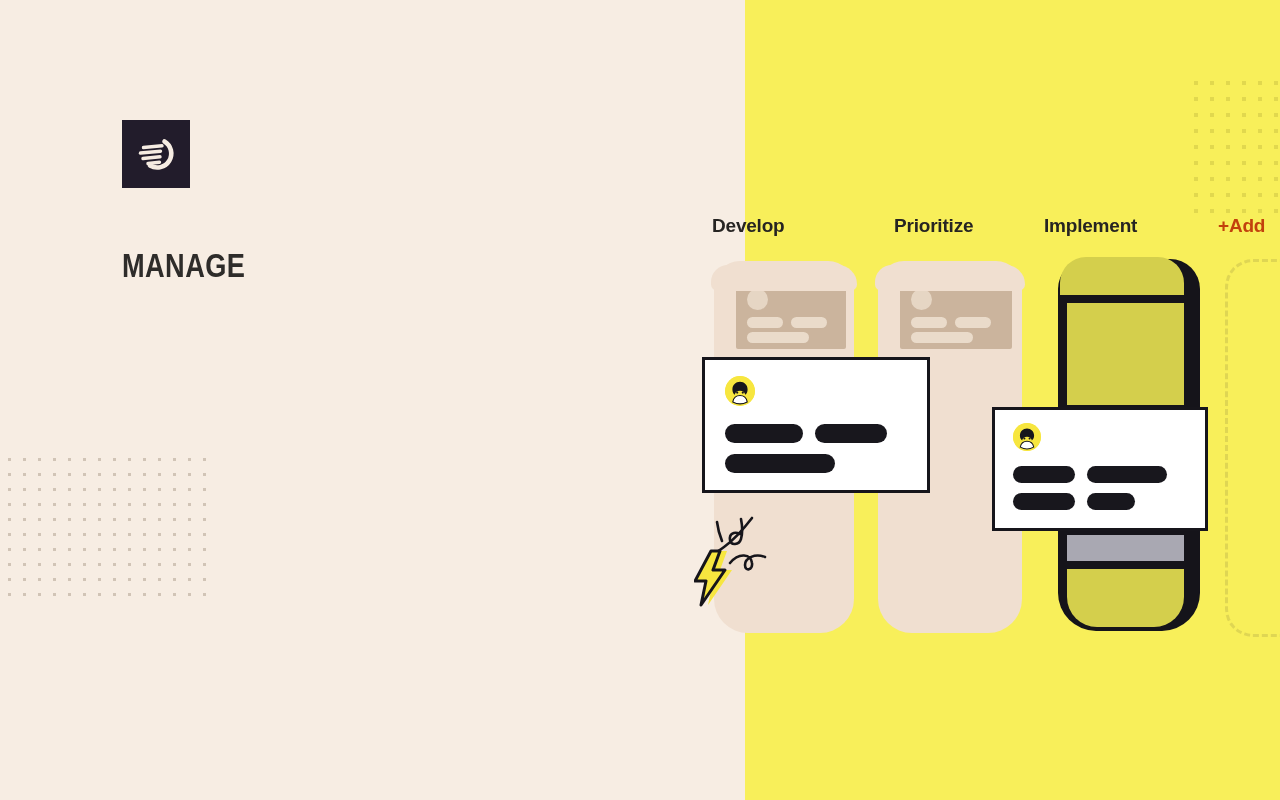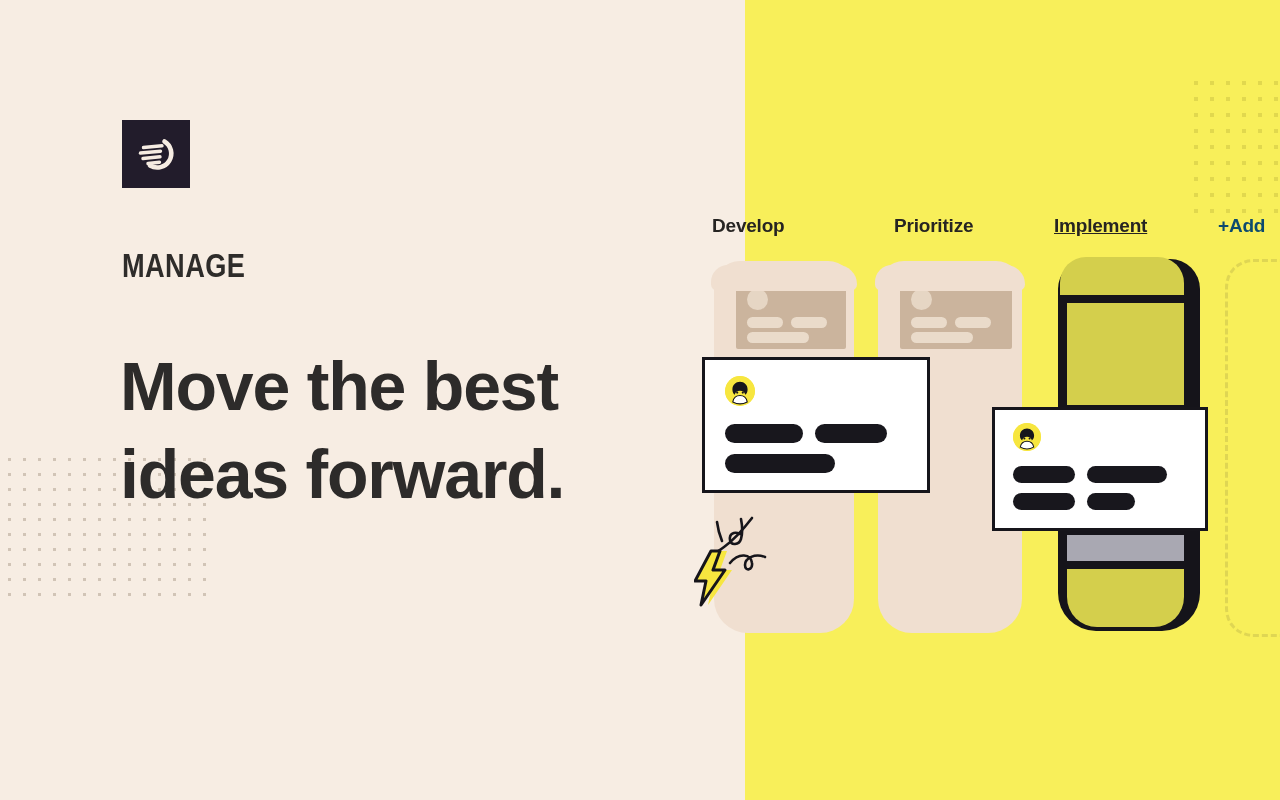--- a/index.html
+++ b/index.html
@@ -44,21 +44,21 @@
     letter-spacing:-1.2px;color:#2d2b2a;white-space:pre-line;
   }
 
   
   .board{position:absolute;left:700px;top:215px;width:580px;height:420px;}
 
   .col-head{
     position:absolute;top:0;font-size:19px;font-weight:bold;color:#262422;
     letter-spacing:-.2px;white-space:nowrap;
   }
-  .col-head.muted{color:#0c4a6e;}
+  .col-head.muted{color:#c2410c;}
 
   .col-panel{
     position:absolute;background:#f0dfd0;
     border-radius:26px 26px 34px 34px;
   }
 
   
   .col-panel::after{
     content:"";position:absolute;left:-3px;right:-3px;top:4px;height:26px;
     background:#f0dfd0;border-radius:30px 34px 12px 12px;
@@ -113,28 +113,26 @@
     <svg width="44" height="44" viewBox="0 0 44 44">
       <path d="M30.5 9.5 A13 13 0 1 1 16 33.5" fill="none" stroke="#f6ece2" stroke-width="4.6" stroke-linecap="round"></path>
       <path d="M9.5 15.5 L28 13.8" fill="none" stroke="#f6ece2" stroke-width="3.4" stroke-linecap="round"></path>
       <path d="M6.5 21 L26.5 19.2" fill="none" stroke="#f6ece2" stroke-width="3.4" stroke-linecap="round"></path>
       <path d="M9 26.5 L26 24.8" fill="none" stroke="#f6ece2" stroke-width="3.4" stroke-linecap="round"></path>
       <path d="M14 31.5 L25.5 30.2" fill="none" stroke="#f6ece2" stroke-width="3.4" stroke-linecap="round"></path>
     </svg>
   </div>
 
   <div class="eyebrow">MANAGE</div>
-  <div class="headline">Move the best
-ideas forward.</div>
 
   <div class="board">
 
     <div class="col-head" style="left:12px;">Develop</div>
     <div class="col-head" style="left:194px;">Prioritize</div>
-    <div class="col-head" style="left:354px;text-decoration:underline;">Implement</div>
+    <div class="col-head" style="left:344px;">Implement</div>
     <div class="col-head muted" style="left:518px;">+Add</div>
 
     <div class="col-panel" style="left:14px;top:46px;width:140px;height:372px;">
       <div class="mini-card" style="left:22px;top:18px;width:110px;height:70px;">
         <div class="mini-avatar" style="left:11px;top:10px;"></div>
         <div class="mini-line" style="left:11px;top:38px;width:36px;"></div>
         <div class="mini-line" style="left:55px;top:38px;width:36px;"></div>
         <div class="mini-line" style="left:11px;top:53px;width:62px;"></div>
       </div>
     </div>

